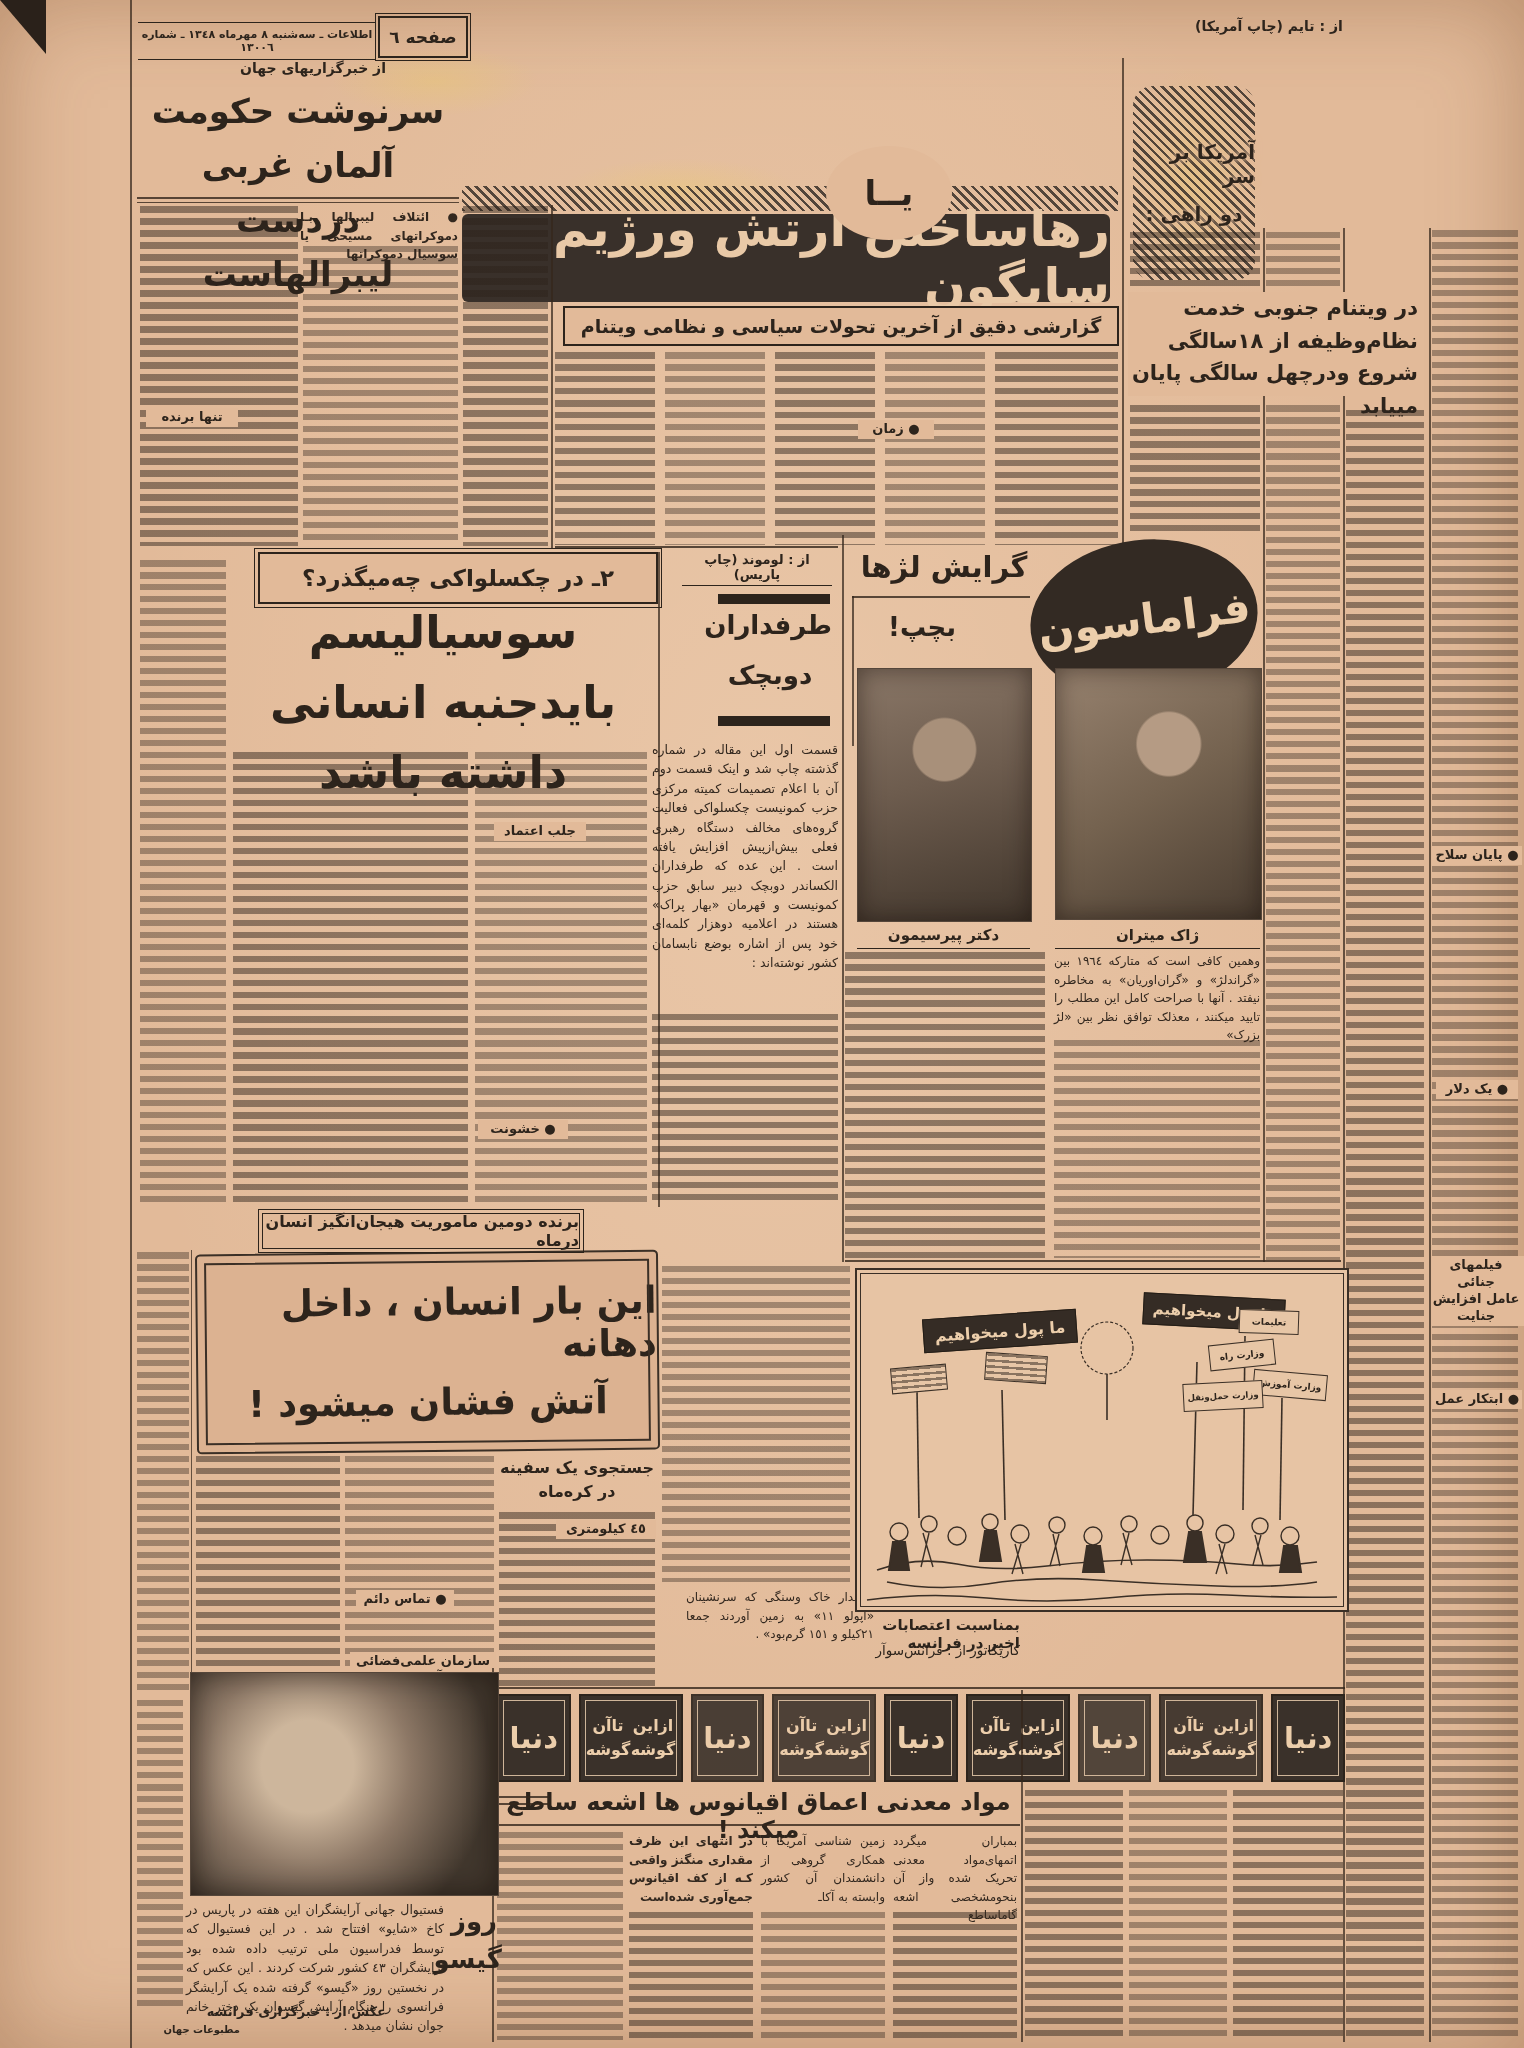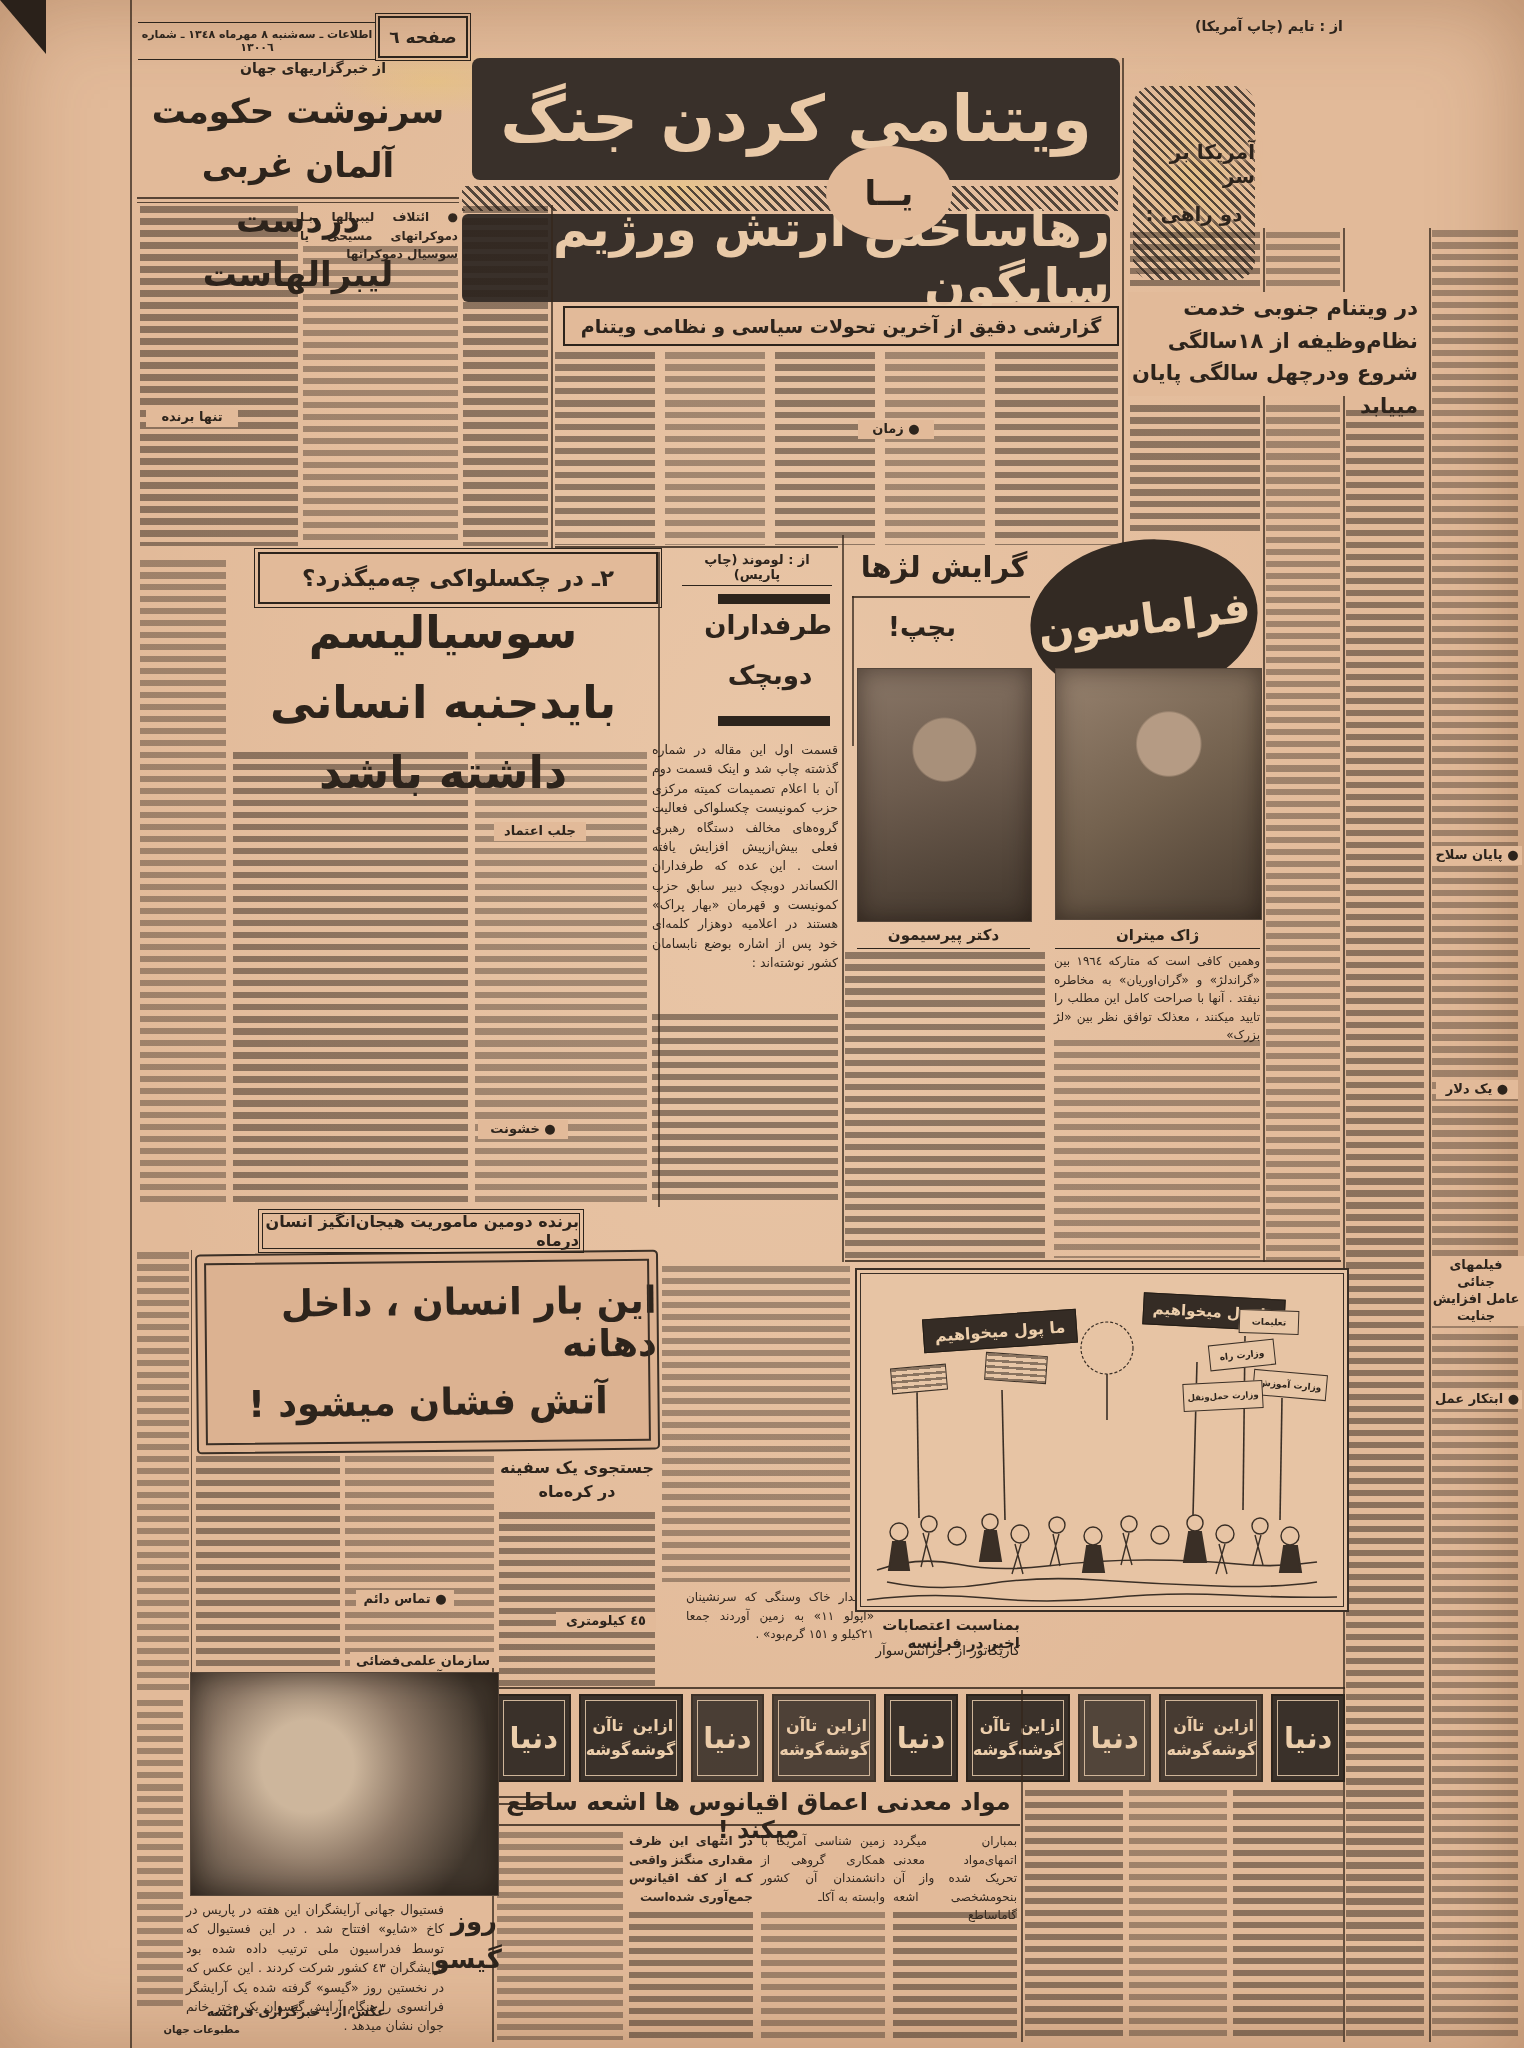--- a/index.html
+++ b/index.html
@@ -44,21 +44,20 @@
   <div class="vr" style="left:130px;top:0;height:2048px;"></div>
   <div class="blob" style="left:330px;top:46px;width:210px;height:70px;"></div>
   <div class="blob" style="left:1124px;top:64px;width:140px;height:230px;"></div>
   <div class="blob" style="left:560px;top:158px;width:240px;height:64px;"></div>
   <div class="blob" style="left:1030px;top:1290px;width:210px;height:90px;"></div>
 
   <div class="abs" style="left:378px;top:16px;width:86px;height:38px;border:2px solid #2d241c;outline:1px solid #2d241c;outline-offset:2px;display:flex;align-items:center;justify-content:center;font-weight:bold;font-size:17px;">صفحه ٦</div>
   <div class="abs" style="left:138px;top:22px;width:234px;border-top:1.5px solid #2d241c;border-bottom:1.5px solid #2d241c;padding:5px 2px;font-size:11px;font-weight:bold;text-align:center;">اطلاعات ـ سه‌شنبه ٨ مهرماه ١٣٤٨ ـ شماره ١٣٠٠٦</div>
   <div class="abs" style="left:1195px;top:18px;width:220px;font-size:14px;font-weight:bold;text-align:left;">از : تایم (چاپ آمریکا)</div>
 
-  <div class="bar" style="left:472px;top:58px;width:648px;height:122px;font-size:64px;">ویتنامی کردن جنگ</div>
   <div class="abs hatch" style="left:462px;top:186px;width:656px;height:25px;"></div>
   <div class="bar" style="left:462px;top:214px;width:648px;height:88px;font-size:49px;border-radius:6px;">رهاساختن ارتش ورژیم سایگون</div>
   <div class="abs" style="left:826px;top:146px;width:126px;height:94px;background:#e2ba99;border-radius:50%;display:flex;align-items:center;justify-content:center;font-size:34px;font-weight:bold;z-index:3;">یــا</div>
   <div class="abs boxed" style="left:563px;top:306px;width:552px;height:36px;display:flex;align-items:center;justify-content:center;font-size:19px;font-weight:bold;background:#e2ba99;">گزارشی دقیق از آخرین تحولات سیاسی و نظامی ویتنام</div>
 
   <div class="abs hatch" style="left:1133px;top:86px;width:122px;height:194px;border-radius:20px;display:flex;flex-direction:column;align-items:center;justify-content:center;gap:14px;">
     <span style="font-weight:900;font-size:20px;text-shadow:0 0 5px #e2ba99,0 0 8px #e2ba99;">آمریکا بر سر</span>
     <span style="font-weight:900;font-size:20px;text-shadow:0 0 5px #e2ba99,0 0 8px #e2ba99;">دو راهی :</span>
   </div>
   <div class="abs" style="left:1128px;top:292px;width:290px;height:104px;background:#e2ba99;font-size:21px;font-weight:bold;line-height:1.55;text-align:right;z-index:2;">در ویتنام جنوبی خدمت نظام‌وظیفه از ١٨سالگی شروع ودرچهل سالگی پایان مییابد</div>
@@ -137,21 +136,21 @@
   <div class="abs" style="left:196px;top:1252px;width:459px;height:196px;background:#dcb291;border:2.5px solid #3a2f26;outline:2.5px solid #3a2f26;outline-offset:-11px;border-radius:5px;transform:rotate(-0.6deg);display:flex;flex-direction:column;align-items:center;justify-content:center;gap:14px;">
     <span class="headline" style="position:static;font-size:37px;">این بار انسان ، داخل دهانه</span>
     <span class="headline" style="position:static;font-size:37px;">آتش فشان میشود !</span>
   </div>
   <div class="tx lite" style="left:137px;top:1252px;width:52px;height:440px;"></div>
   <div class="vr" style="left:191px;top:1250px;height:444px;width:1px;"></div>
   <div class="headline" style="left:499px;top:1456px;width:156px;font-size:16px;text-align:center;line-height:1.5;">جستجوی یک سفینه در کره‌ماه</div>
   <div class="tx" style="left:499px;top:1512px;width:156px;height:178px;"></div>
   <div class="tx lite" style="left:345px;top:1456px;width:149px;height:234px;"></div>
   <div class="tx" style="left:196px;top:1456px;width:144px;height:234px;"></div>
-  <div class="patch" style="left:556px;top:1612px;width:96px;">٤٥ کیلومتری</div>
+  <div class="patch" style="left:556px;top:1520px;width:96px;">٤٥ کیلومتری</div>
   <div class="patch" style="left:356px;top:1590px;width:94px;">● تماس دائم</div>
   <div class="patch" style="left:350px;top:1652px;width:142px;">سازمان علمی‌فضائی آمریکا</div>
   <div class="tx lite" style="left:662px;top:1266px;width:188px;height:316px;"></div>
   <div class="readable" style="left:662px;top:1588px;width:188px;margin-left:24px;">«مقدار خاک وسنگی که سرنشینان «آپولو ١١» به زمین آوردند جمعا ٢١کیلو و ١٥١ گرم‌بود» .</div>
 
   <div class="abs" style="left:855px;top:1268px;width:490px;height:340px;background:#e7c4a4;border:2px solid #3a2f26;box-shadow:inset 0 0 0 3px #e7c4a4, inset 0 0 0 4px #3a2f26;">
     <svg width="490" height="340" viewBox="0 0 490 340" style="position:absolute;left:0;top:0;">
       <g stroke="#3a2f26" fill="none" stroke-width="1.6">
         <path d="M10 330 q60 -8 120 -2 t120 0 t120 -3 t110 2"></path>
         <path d="M20 300 q40 -14 80 -6 t90 2 t100 -6 t90 4 t80 -2"></path>

